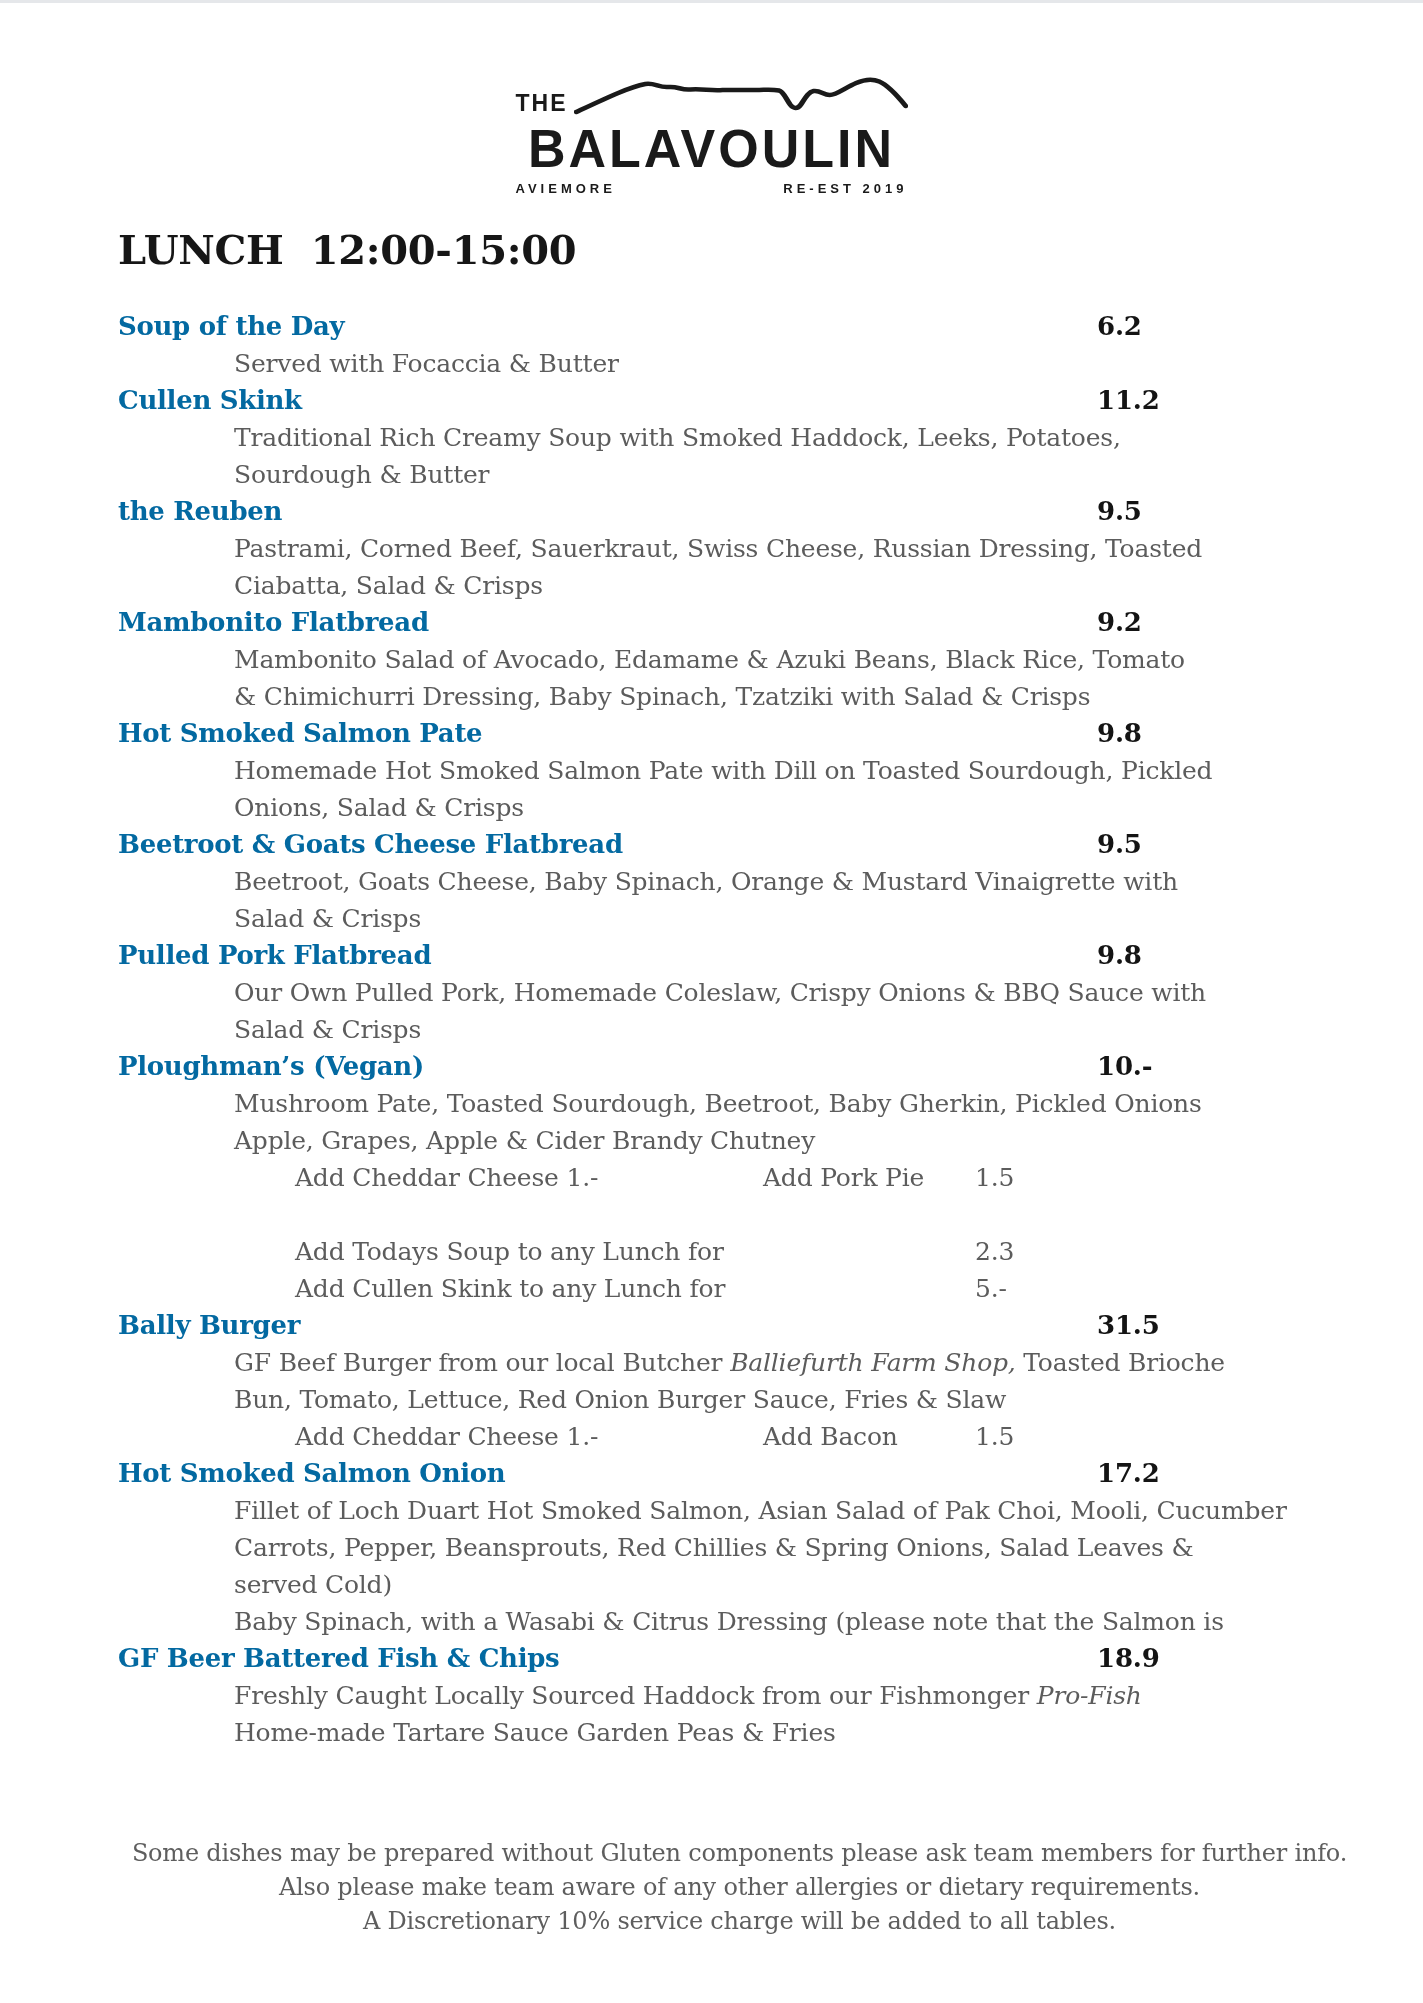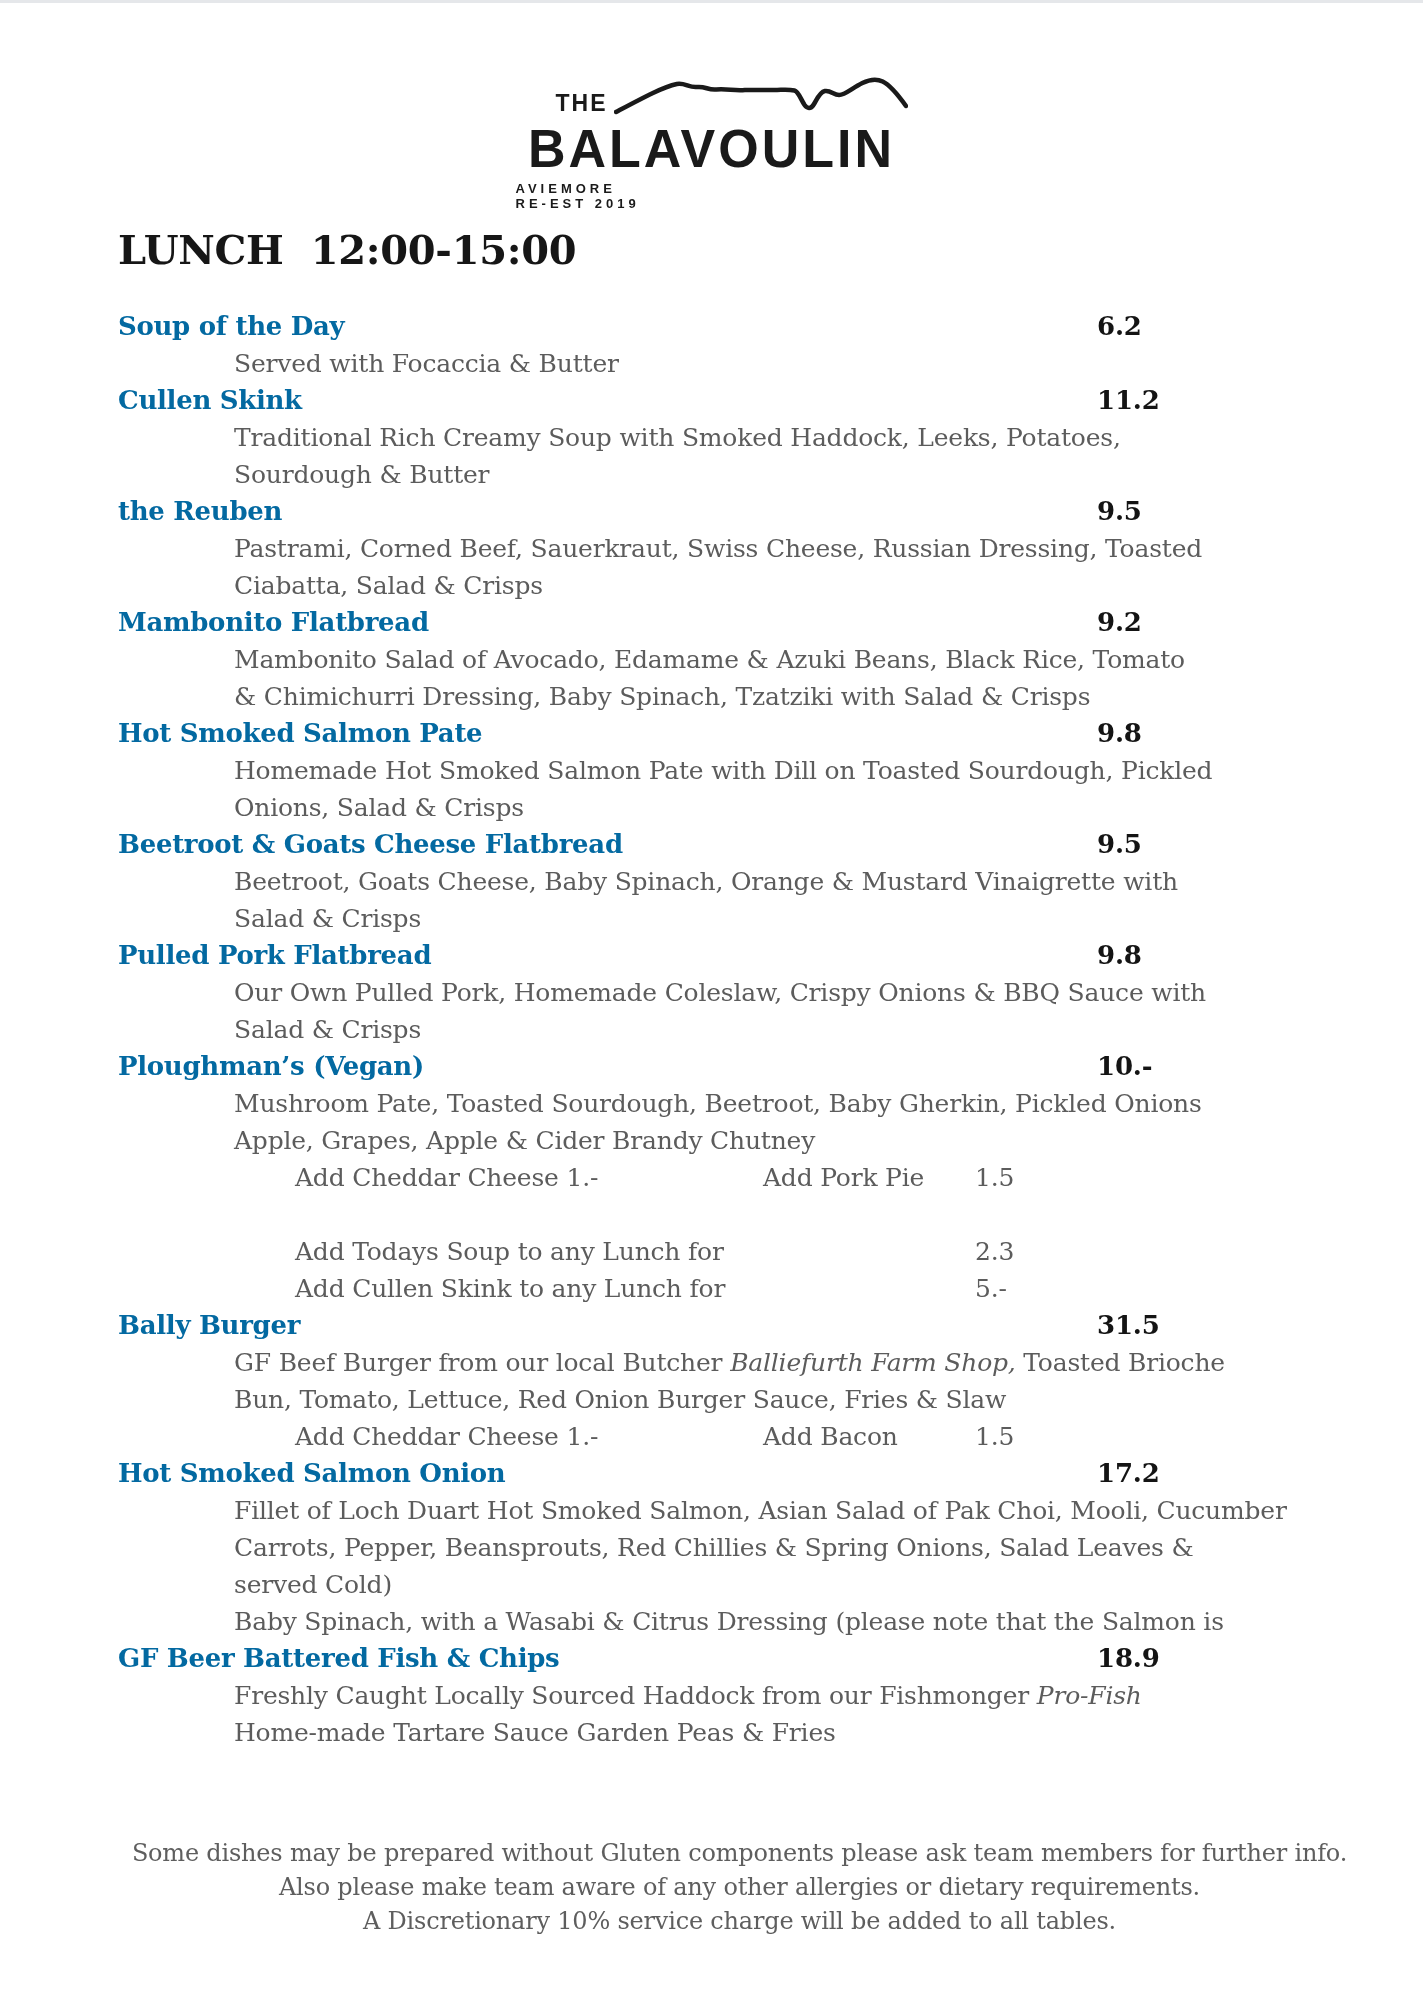--- a/index.html
+++ b/index.html
@@ -14,34 +14,34 @@
     position:absolute;top:0;left:0;right:0;height:3px;
     background:#e5e7ea;
   }
 
   
   .logo{
     position:absolute;top:72px;left:50%;transform:translateX(-50%);
     width:392px;color:#1a1a1a;
     font-family:"Liberation Sans", sans-serif;
   }
-  .logo-top{display:flex;align-items:flex-end;margin-left:40px;height:46px;}
+  .logo-top{display:flex;align-items:flex-end;height:46px;}
   .logo-the{
     font-weight:bold;font-size:23px;letter-spacing:2px;line-height:1;
     margin-bottom:3px;
   }
   .logo-ridge{flex:1;height:44px;margin-left:6px;}
   .logo-name{
     font-weight:bold;font-size:52px;line-height:58px;letter-spacing:3px;
     white-space:nowrap;text-align:center;
     transform:scaleY(1.04);transform-origin:top;
   }
   .logo-tags{
     display:flex;justify-content:space-between;
-    font-weight:bold;font-size:13px;letter-spacing:4px;margin-top:5px;flex-direction:column;
+    font-weight:bold;font-size:13px;letter-spacing:4px;margin-top:5px;
   }
 
   
   .lunch-heading{
     position:absolute;top:226px;left:118px;
     font-size:40px;font-weight:bold;color:#161616;
     white-space:pre;letter-spacing:-0.3px;
   }
 
   

